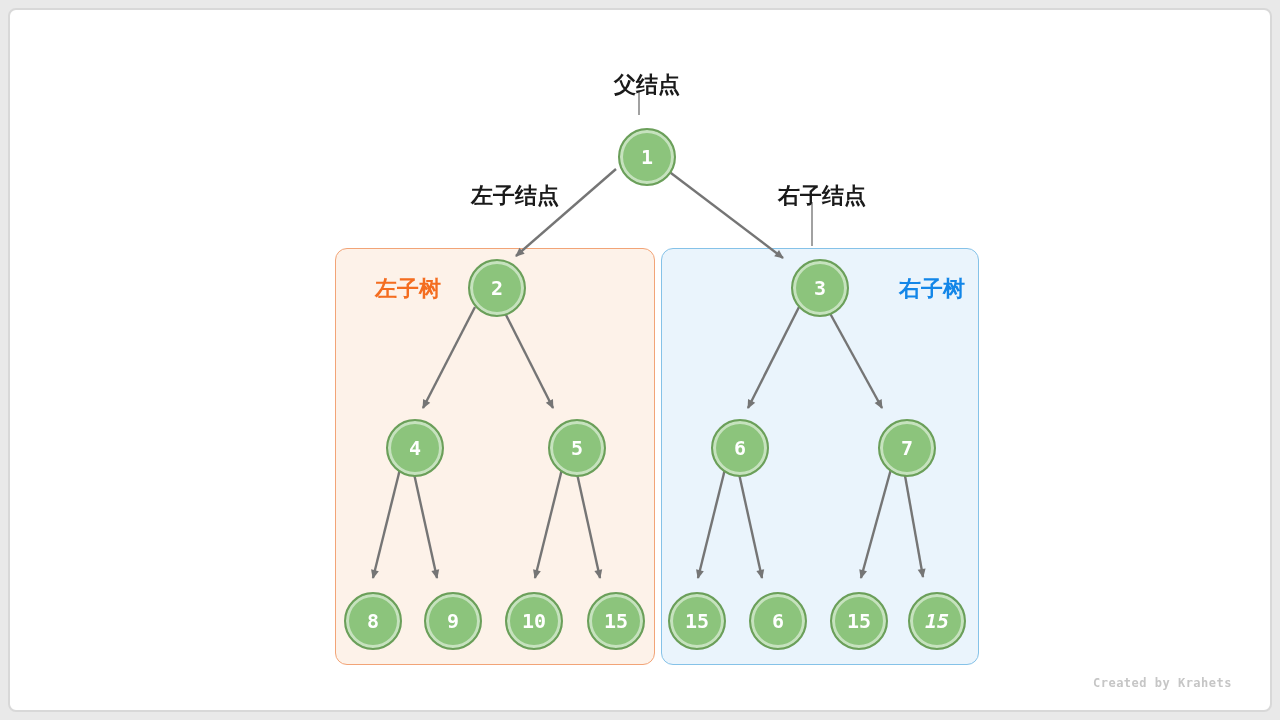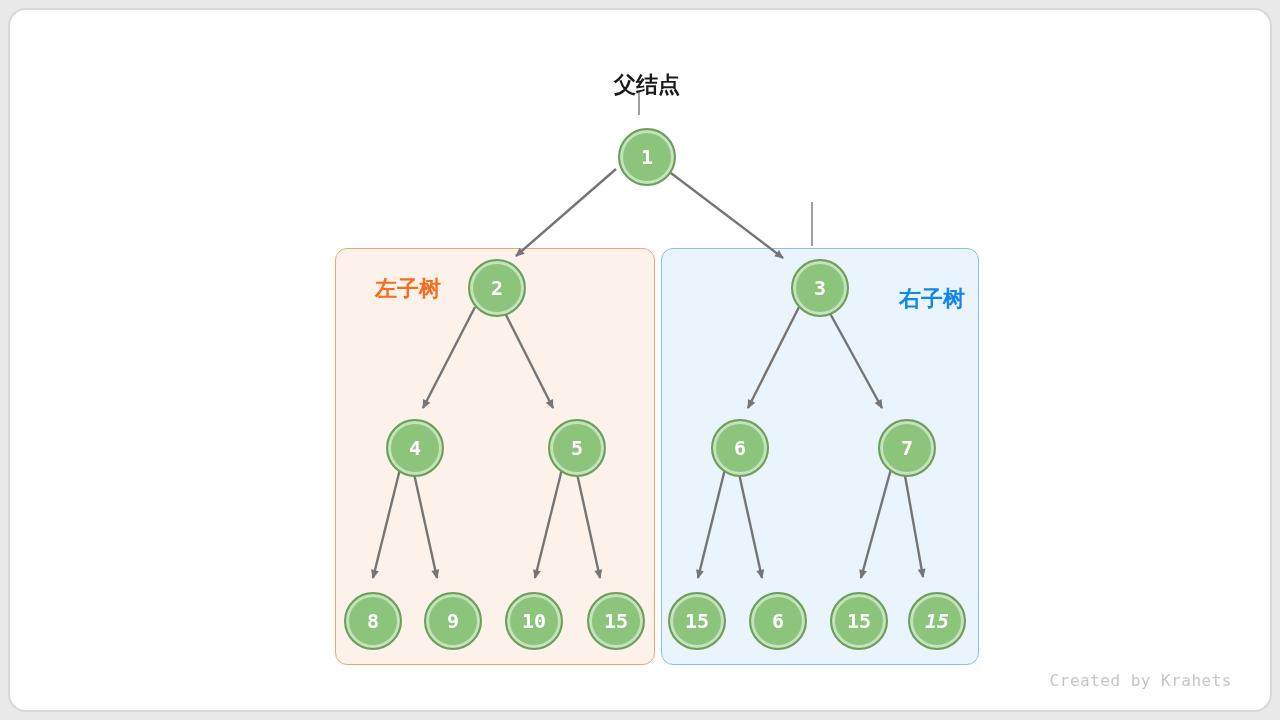--- a/index.html
+++ b/index.html
@@ -7,21 +7,21 @@
     position: relative;
     width: 1280px; height: 720px;
     font-family: "Liberation Sans", sans-serif;
     overflow: hidden;
   }
   .card {
     position: absolute;
     left: 8px; top: 8px; right: 8px; bottom: 8px;
     background: #ffffff;
     border: 2px solid #d8d8d8;
-    border-radius: 18px;
+    border-radius: 8px;
   }
   .box {
     position: absolute;
     border-radius: 12px;
     box-sizing: border-box;
   }
   .left-box {
     left: 325px; top: 238px; width: 320px; height: 417px;
     background: #fdf2e9;
     border: 1.5px solid #f2a477;
@@ -36,42 +36,43 @@
     position: absolute;
     font-weight: bold;
     font-size: 22px;
     color: #1a1a1a;
     text-align: center;
   }
   .parent-lbl  { left: 577px; top: 60px;  width: 120px; }
   .leftc-lbl   { left: 435px; top: 171px; width: 140px; }
   .rightc-lbl  { left: 742px; top: 171px; width: 140px; }
   .lsub-lbl    { left: 343px; top: 264px; width: 110px; text-align: center;  color: #f46d20; }
-  .rsub-lbl    { left: 845px; top: 264px; width: 110px; text-align: right; color: #1386e8; margin-top: 10px; }
+  .rsub-lbl    { left: 845px; top: 264px; width: 110px; text-align: right; color: #1386e8; }
   .node {
     position: absolute;
     width: 58px; height: 58px;
     box-sizing: border-box;
     border-radius: 50%;
     background: #8cc47c;
     border: 2px solid #6b9f5a;
     box-shadow: inset 0 0 0 3px rgba(255,255,255,0.5);
     display: flex; align-items: center; justify-content: center;
     color: #ffffff;
     font-family: "DejaVu Sans Mono", monospace;
     font-weight: bold;
     font-size: 20px;
   }
   .watermark {
     position: absolute;
     right: 38px; bottom: 20px;
     font-family: "DejaVu Sans Mono", monospace;
-    font-size: 16px;
+    font-size: 12px;
     letter-spacing: 0.5px;
     color: #c6c6c6;
+    font-weight: bold;
   }
 </style>
 </head>
 <body>
 
 <div class="stage">
   <div class="card">
 
     <div class="box left-box"></div>
     <div class="box right-box"></div>
@@ -96,20 +97,22 @@
       <line x1="411" y1="467" x2="435" y2="576" stroke="#757575" stroke-width="2.4" marker-end="url(#arrowhead)"></line>
       <line x1="560" y1="467" x2="533" y2="576" stroke="#757575" stroke-width="2.4" marker-end="url(#arrowhead)"></line>
       <line x1="574" y1="467" x2="598" y2="576" stroke="#757575" stroke-width="2.4" marker-end="url(#arrowhead)"></line>
       <line x1="723" y1="467" x2="696" y2="576" stroke="#757575" stroke-width="2.4" marker-end="url(#arrowhead)"></line>
       <line x1="736" y1="467" x2="760" y2="576" stroke="#757575" stroke-width="2.4" marker-end="url(#arrowhead)"></line>
       <line x1="889" y1="467" x2="859" y2="576" stroke="#757575" stroke-width="2.4" marker-end="url(#arrowhead)"></line>
       <line x1="902" y1="468" x2="921" y2="575" stroke="#757575" stroke-width="2.4" marker-end="url(#arrowhead)"></line>
     </svg>
 
     <div class="lbl parent-lbl">父结点</div>
+    <div class="lbl leftc-lbl">左子结点</div>
+    <div class="lbl rightc-lbl">右子结点</div>
     <div class="lbl lsub-lbl">左子树</div>
     <div class="lbl rsub-lbl">右子树</div>
 
     <div class="node" style="left:608px; top:118px;">1</div>
     <div class="node" style="left:458px; top:249px;">2</div>
     <div class="node" style="left:781px; top:249px;">3</div>
     <div class="node" style="left:376px; top:409px;">4</div>
     <div class="node" style="left:538px; top:409px;">5</div>
     <div class="node" style="left:701px; top:409px;">6</div>
     <div class="node" style="left:868px; top:409px;">7</div>

